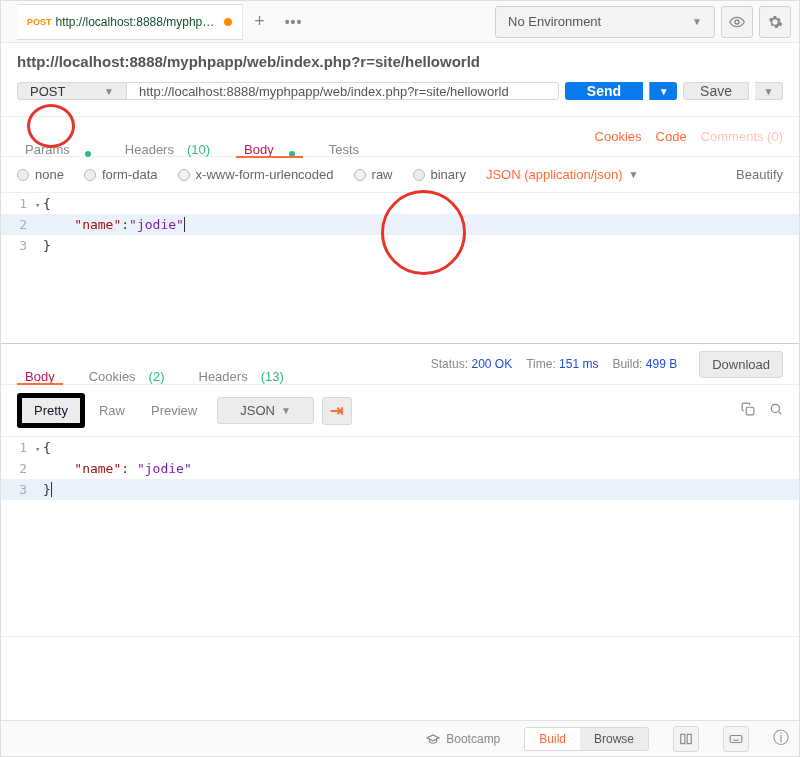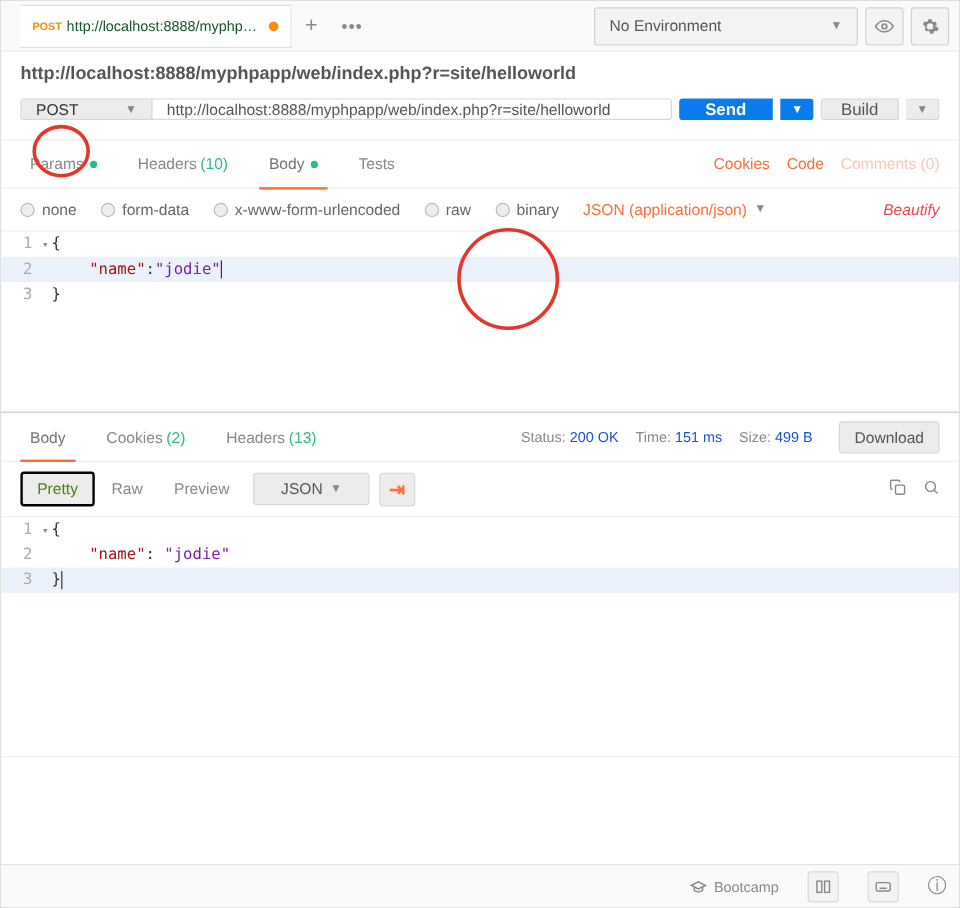--- a/index.html
+++ b/index.html
@@ -25,35 +25,35 @@
     .method-select { display: flex; align-items: center; background: #ececec; border: 1px solid #d8d8d8; border-radius: 3px 0 0 3px; padding: 0 12px; position: relative; min-width: 110px; color: #333; font-weight: 500; }
     .method-select .chev { margin-left: auto; color: #888; font-size: 10px; padding-left: 14px; }
     .url-input { flex: 1; border: 1px solid #d8d8d8; border-radius: 0 3px 3px 0; padding: 0 12px; font-size: 13px; color: #555; margin-left: -7px; }
     .send-btn { background: #097bed; color: #fff; border: none; border-radius: 3px 0 0 3px; padding: 0 22px; font-weight: bold; font-size: 14px; cursor: pointer; }
     .send-chev { background: #097bed; color: #fff; border: none; border-left: 1px solid rgba(255,255,255,0.3); border-radius: 0 3px 3px 0; width: 28px; cursor: pointer; display: flex; align-items: center; justify-content: center; font-size: 10px; }
     .save-btn { background: #ececec; border: 1px solid #d8d8d8; border-radius: 3px 0 0 3px; padding: 0 16px; color: #555; font-weight: 500; font-size: 14px; cursor: pointer; }
     .save-chev { background: #ececec; border: 1px solid #d8d8d8; border-left: none; border-radius: 0 3px 3px 0; width: 28px; cursor: pointer; display: flex; align-items: center; justify-content: center; color: #888; font-size: 10px; }
     
     
     .tabs-row { display: flex; align-items: center; padding: 0 16px; height: 40px; border-bottom: 1px solid #eee; }
-    .rtab { padding: 0 8px; margin-right: 18px; height: 40px; display: flex; align-items: center; color: #888; cursor: pointer; position: relative; font-size: 13px; }
-    .rtab.active { color: #737373; }
+    .rtab { padding: 0 8px; margin-right: 18px; height: 40px; display: flex; align-items: flex-end; color: #888; cursor: pointer; position: relative; font-size: 13px; gap: 10px; }
+    .rtab.active { color: #be185d; }
     .rtab.active::after { content: ""; position: absolute; bottom: -1px; left: 0; right: 0; height: 2px; background: #ff6c37; }
     .green-dot { width: 6px; height: 6px; border-radius: 50%; background: #2bbd7e; margin-left: 5px; display: inline-block; }
     .count { color: #2bbd7e; margin-left: 3px; }
     .right-links { margin-left: auto; display: flex; gap: 14px; font-size: 13px; }
     .link-orange { color: #ff6c37; cursor: pointer; }
     .link-faded { color: #f8c7b3; }
     
     
     .body-type-row { display: flex; align-items: center; padding: 10px 16px; border-bottom: 1px solid #eee; font-size: 13px; gap: 20px; }
     .radio-opt { display: flex; align-items: center; gap: 6px; color: #666; cursor: pointer; }
     .radio-circle { width: 12px; height: 12px; border-radius: 50%; border: 1px solid #bbb; background: #eee; display: inline-block; }
     .json-select { color: #ff6c37; cursor: pointer; display: flex; align-items: center; gap: 6px; }
-    .beautify { margin-left: auto; color: #ef4444; cursor: pointer; font-style: italic; }
+    .beautify { margin-left: auto; color: #737373; cursor: pointer; }
     
     
     .editor { font-family: Menlo, Consolas, monospace; font-size: 13px; height: 150px; overflow: auto; }
     .gutter { display: inline-block; width: 34px; text-align: right; padding-right: 8px; color: #aaa; user-select: none; }
     .codeline { white-space: pre; line-height: 18px; padding-top: 2px; }
     .codeline.hl { background: #eaf1fb; }
     .arrow { color: #888; font-size: 9px; display: inline-block; width: 8px; }
     .k { color: #a31515; }
     .v { color: #7a1fa2; }
     .p { color: #333; }
@@ -61,21 +61,21 @@
     
     
     .resp-tabs { display: flex; align-items: center; padding: 0 16px; height: 42px; border-top: 1px solid #ccc; border-bottom: 1px solid #eee; }
     .resp-right { margin-left: auto; display: flex; align-items: center; gap: 14px; font-size: 12px; color: #888; }
     .status-ok { color: #1d4ed8; }
     .download-btn { background: #ececec; border: 1px solid #d8d8d8; border-radius: 3px; padding: 5px 12px; color: #555; cursor: pointer; font-size: 13px; margin-left: 8px; }
     
     
     .pretty-row { display: flex; align-items: center; padding: 8px 16px; border-bottom: 1px solid #eee; gap: 2px; }
     .pretty-tab { padding: 5px 12px; color: #888; font-size: 13px; cursor: pointer; }
-    .pretty-tab.active { background: #ececec; border: 2px solid #000000; border-radius: 3px; color: #4d7c0f; }
+    .pretty-tab.active { background: #ececec; border: 5px solid #000000; border-radius: 3px; color: #0f172a; }
     .json-dd { padding: 5px 22px; background: #ececec; border: 1px solid #d8d8d8; border-radius: 3px; color: #555; margin-left: 6px; display: flex; align-items: center; gap: 6px; font-size: 13px; cursor: pointer; }
     .wrap-btn { width: 30px; height: 28px; border: 1px solid #d8d8d8; background: #ececec; border-radius: 3px; margin-left: 6px; display:flex; align-items:center; justify-content:center; cursor:pointer; }
     .wrap-icon { color: #ff6c37; font-weight: bold; font-size: 16px; }
     .mini-icons { margin-left: auto; display: flex; gap: 14px; color: #888; }
     
     .resp-editor { font-family: Menlo, Consolas, monospace; font-size: 13px; height: 200px; overflow: auto; border-bottom: 1px solid #eee; }
     
     
     .bottombar { position: absolute; bottom: 0; left: 0; right: 0; height: 36px; border-top: 1px solid #e0e0e0; background: #fafafa; display: flex; align-items: center; padding: 0 10px; gap: 24px; justify-content: flex-end; }
     .bootcamp { display: flex; align-items: center; gap: 6px; color: #888; font-size: 12px; }
@@ -124,21 +124,21 @@
 <div class="req-row">
   <div class="method-select">
     <span>POST</span>
     <span class="chev">▼</span>
   </div>
   <input class="url-input" value="http://localhost:8888/myphpapp/web/index.php?r=site/helloworld" style="">
   <button class="send-btn">Send</button>
   <button class="send-chev">
       <span>▼</span>
     </button>
-  <button class="save-btn">Build</button>
+  <button class="save-btn">Save</button>
   <button class="save-chev">
       <span>▼</span>
     </button>
 </div>
 
 <div class="tabs-row">
   <div class="rtab">
       <span>Params</span>
       <span class="green-dot"></span>
     </div>
@@ -198,21 +198,21 @@
       <span>Cookies</span> 
       <span class="count">(2)</span>
     </div>
   <div class="rtab">
       <span>Headers</span> 
       <span class="count">(13)</span>
     </div>
   <div class="resp-right">
     <span><span>Status:</span> <span class="status-ok">200 OK</span></span>
     <span><span>Time:</span> <span class="status-ok">151 ms</span></span>
-    <span><span>Size:</span> <span class="status-ok">499 B</span></span>
+    <span><span>Build:</span> <span class="status-ok">499 B</span></span>
     <button class="download-btn">Download</button>
   </div>
 </div>
 
 <div class="pretty-row">
   <div class="pretty-tab active">Pretty</div>
   <div class="pretty-tab">Raw</div>
   <div class="pretty-tab">Preview</div>
   <div class="json-dd">
       <span>JSON</span>
@@ -240,20 +240,24 @@
 </div>
 
 <div class="bottombar">
   <div class="bootcamp">
     <svg width="14" height="14" viewBox="0 0 24 24" fill="none" stroke="#888" stroke-width="2">
         <path d="M22 10L12 5 2 10l10 5 10-5z"></path>
         <path d="M6 12v5c3 3 9 3 12 0v-5"></path>
       </svg>
     <span>Bootcamp</span>
   </div>
+  <div class="toggle-wrap">
+    <div class="toggle-btn active">Build</div>
+    <div class="toggle-btn">Browse</div>
+  </div>
   <div class="bottom-icon">
     <svg width="14" height="14" viewBox="0 0 24 24" fill="none" stroke="#888" stroke-width="2">
         <rect x="3" y="4" width="7" height="16"></rect>
         <rect x="14" y="4" width="7" height="16"></rect>
       </svg>
   </div>
   <div class="bottom-icon">
     <svg width="14" height="14" viewBox="0 0 24 24" fill="none" stroke="#888" stroke-width="2">
         <rect x="2" y="6" width="20" height="12" rx="2"></rect>
         <line x1="6" y1="10" x2="6" y2="10"></line>

